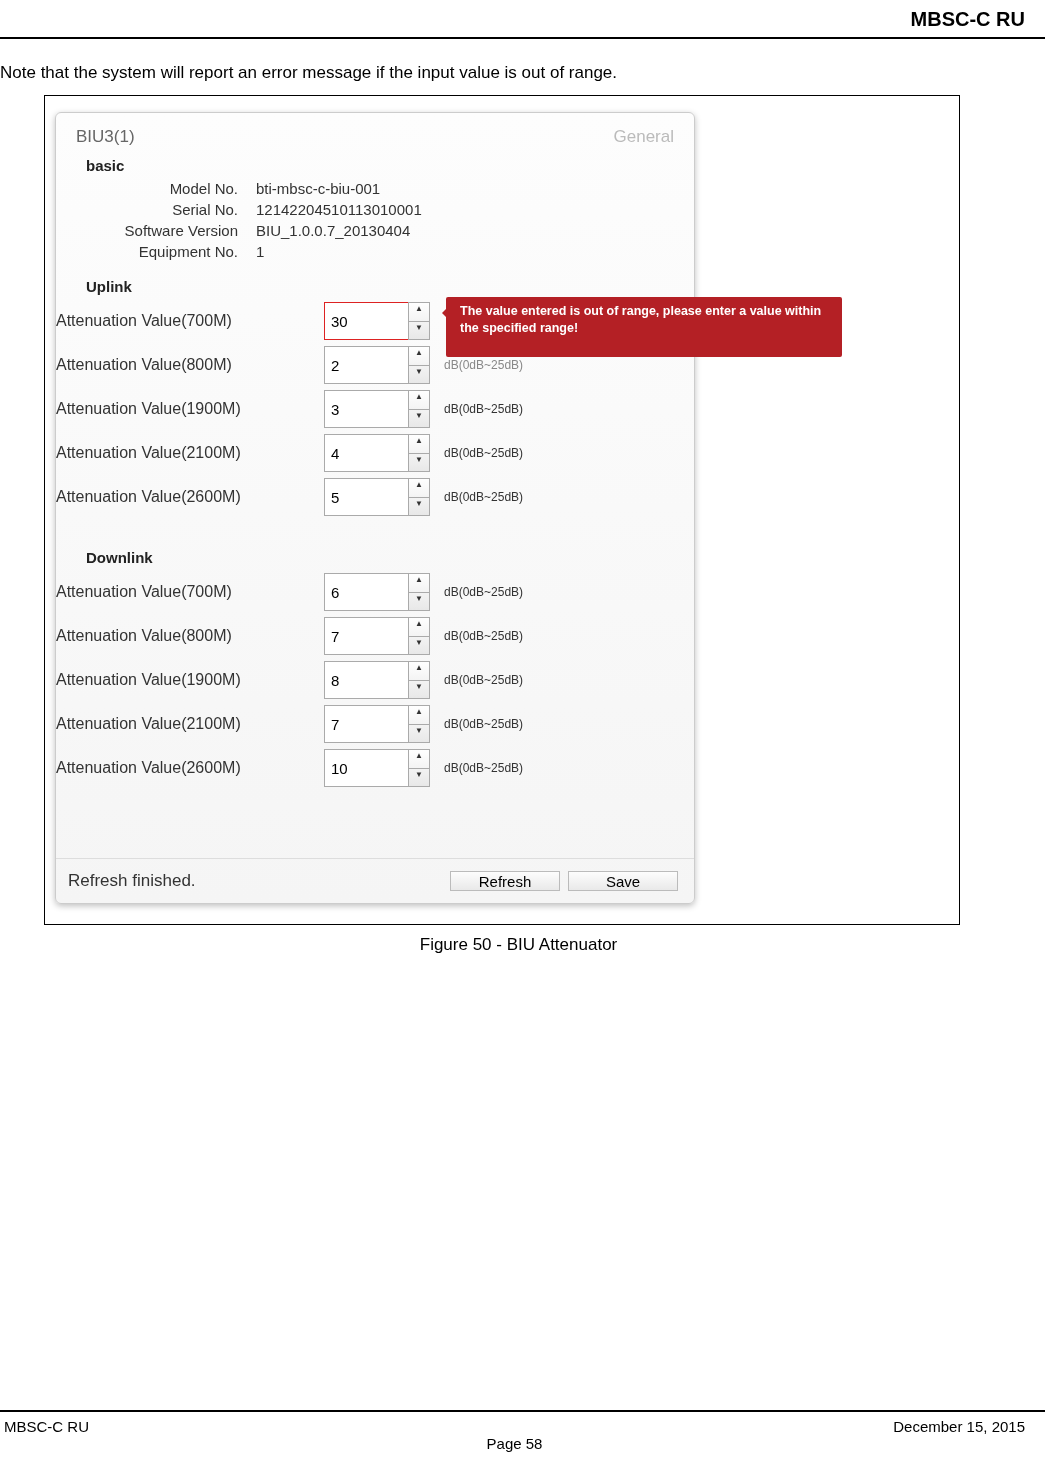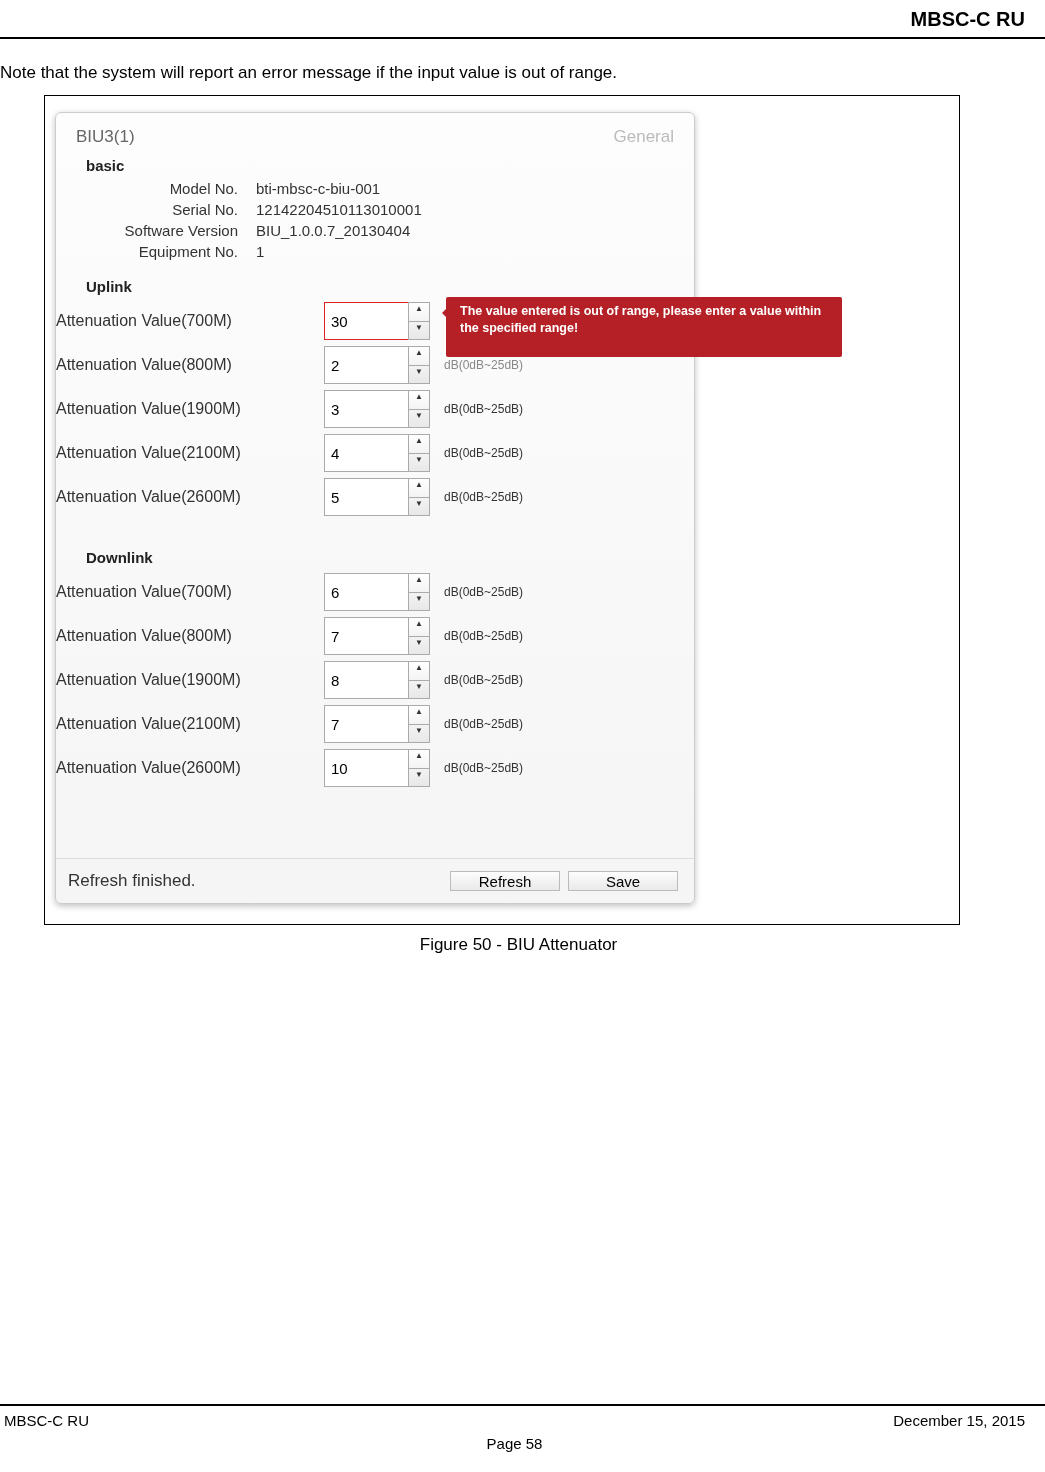--- a/index.html
+++ b/index.html
@@ -178,21 +178,21 @@
     border-top: 2px solid #000;
     padding: 6px 20px 0 4px;
     font-size: 15px;
   }
   .page-footer-row {
     display: flex;
     justify-content: space-between;
   }
   .page-footer-center {
     text-align: center;
-    margin-top: 6px;
+    margin-top: 0;
   }
 </style>
 </head>
 <body>
 
 <div class="page-header">
   <span>MBSC-C RU</span>
 </div>
 
 <div class="page-content">

